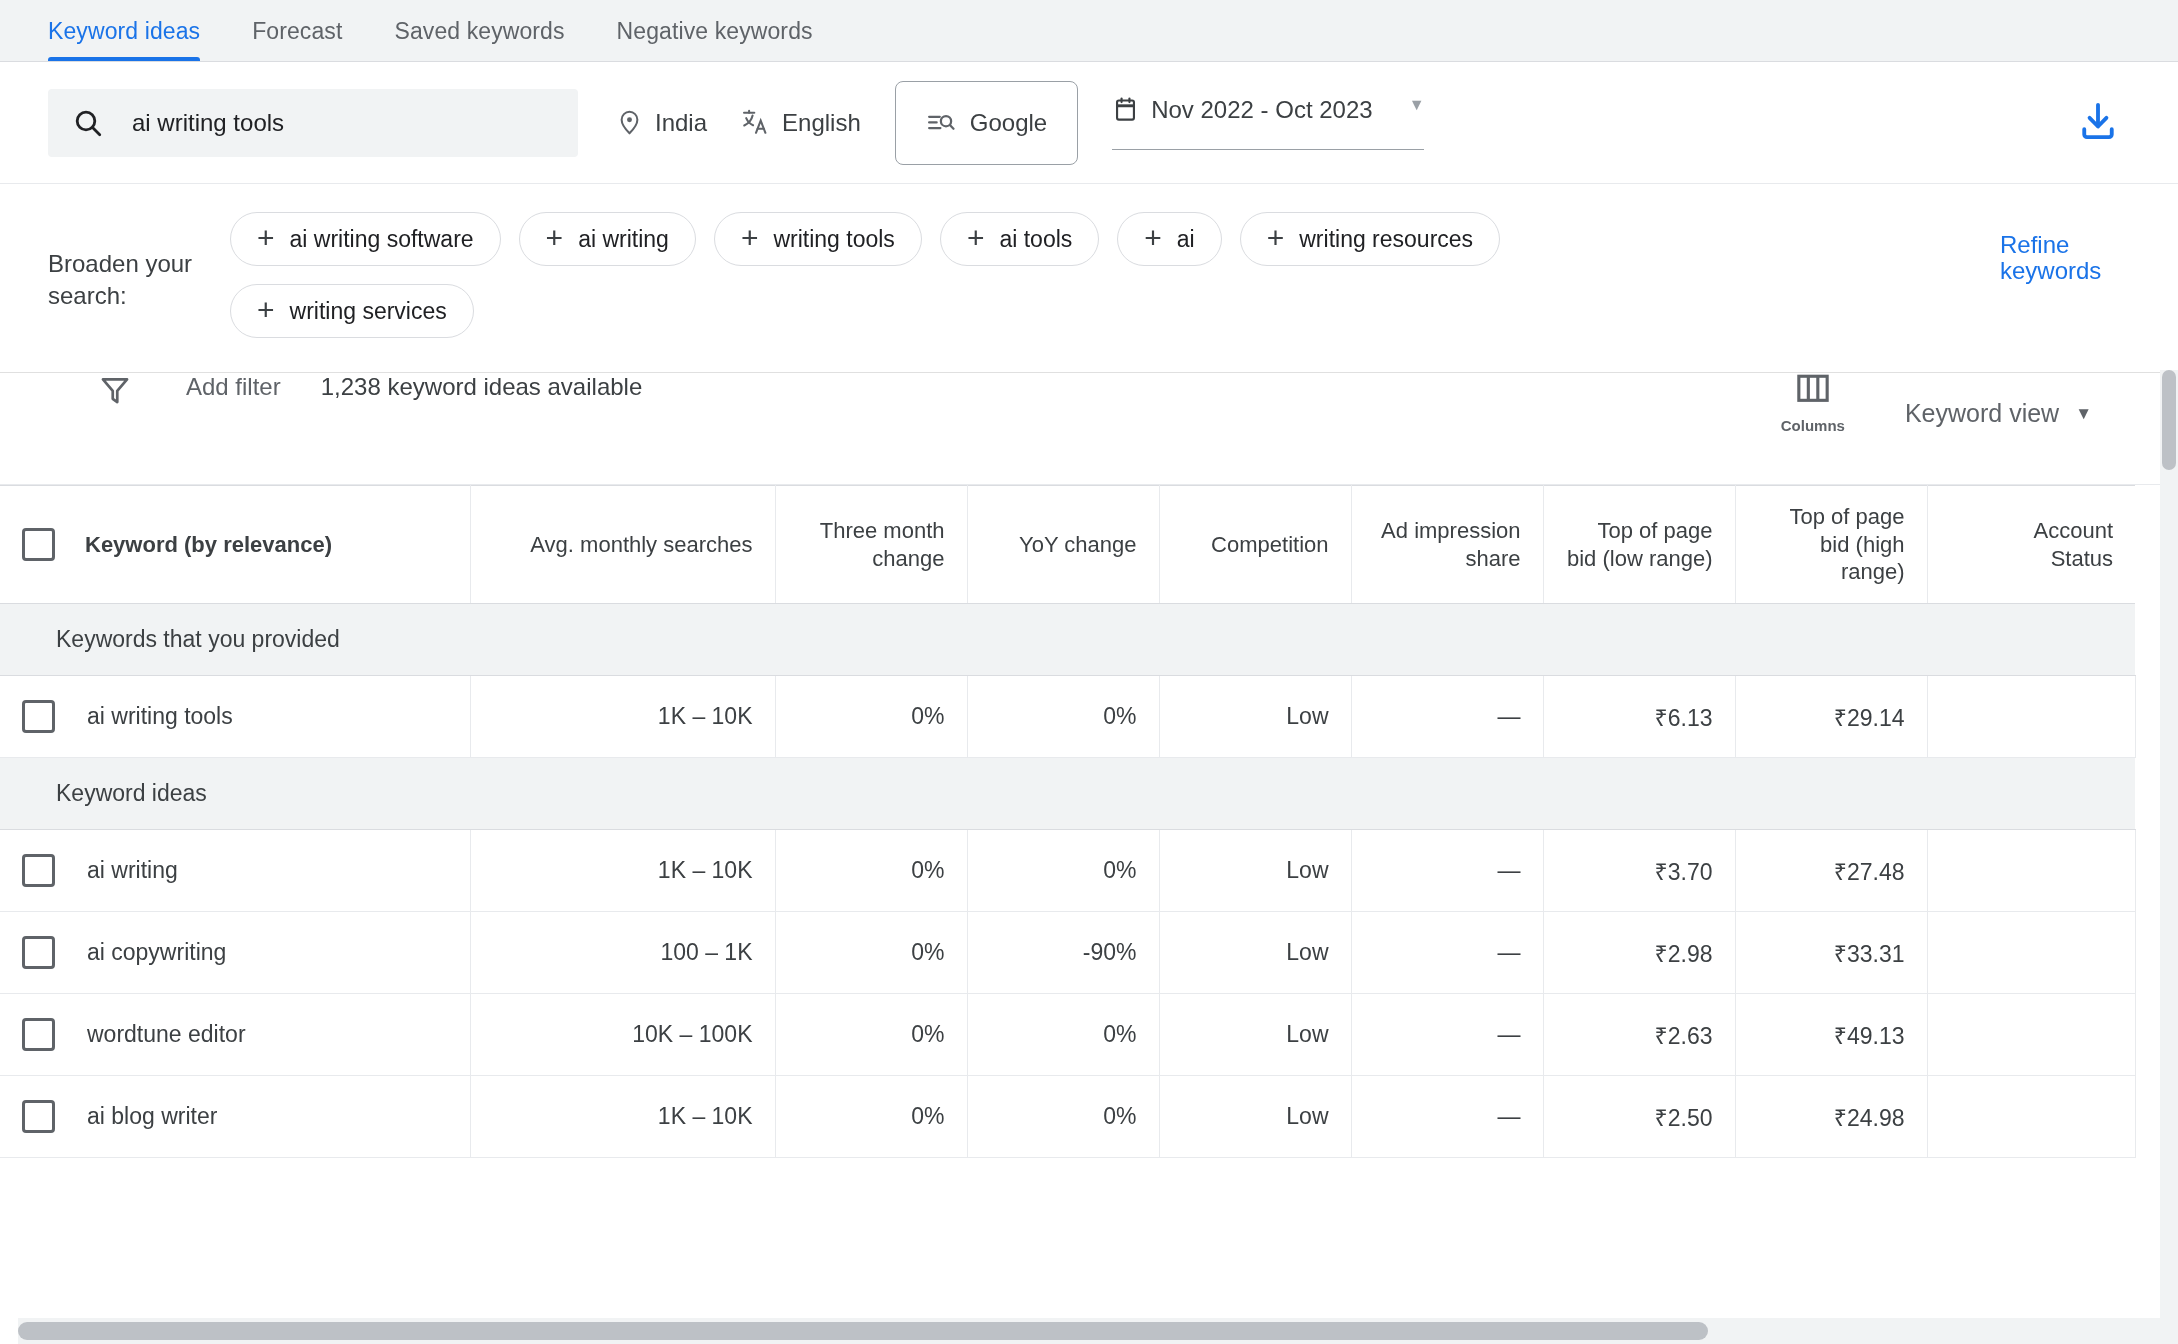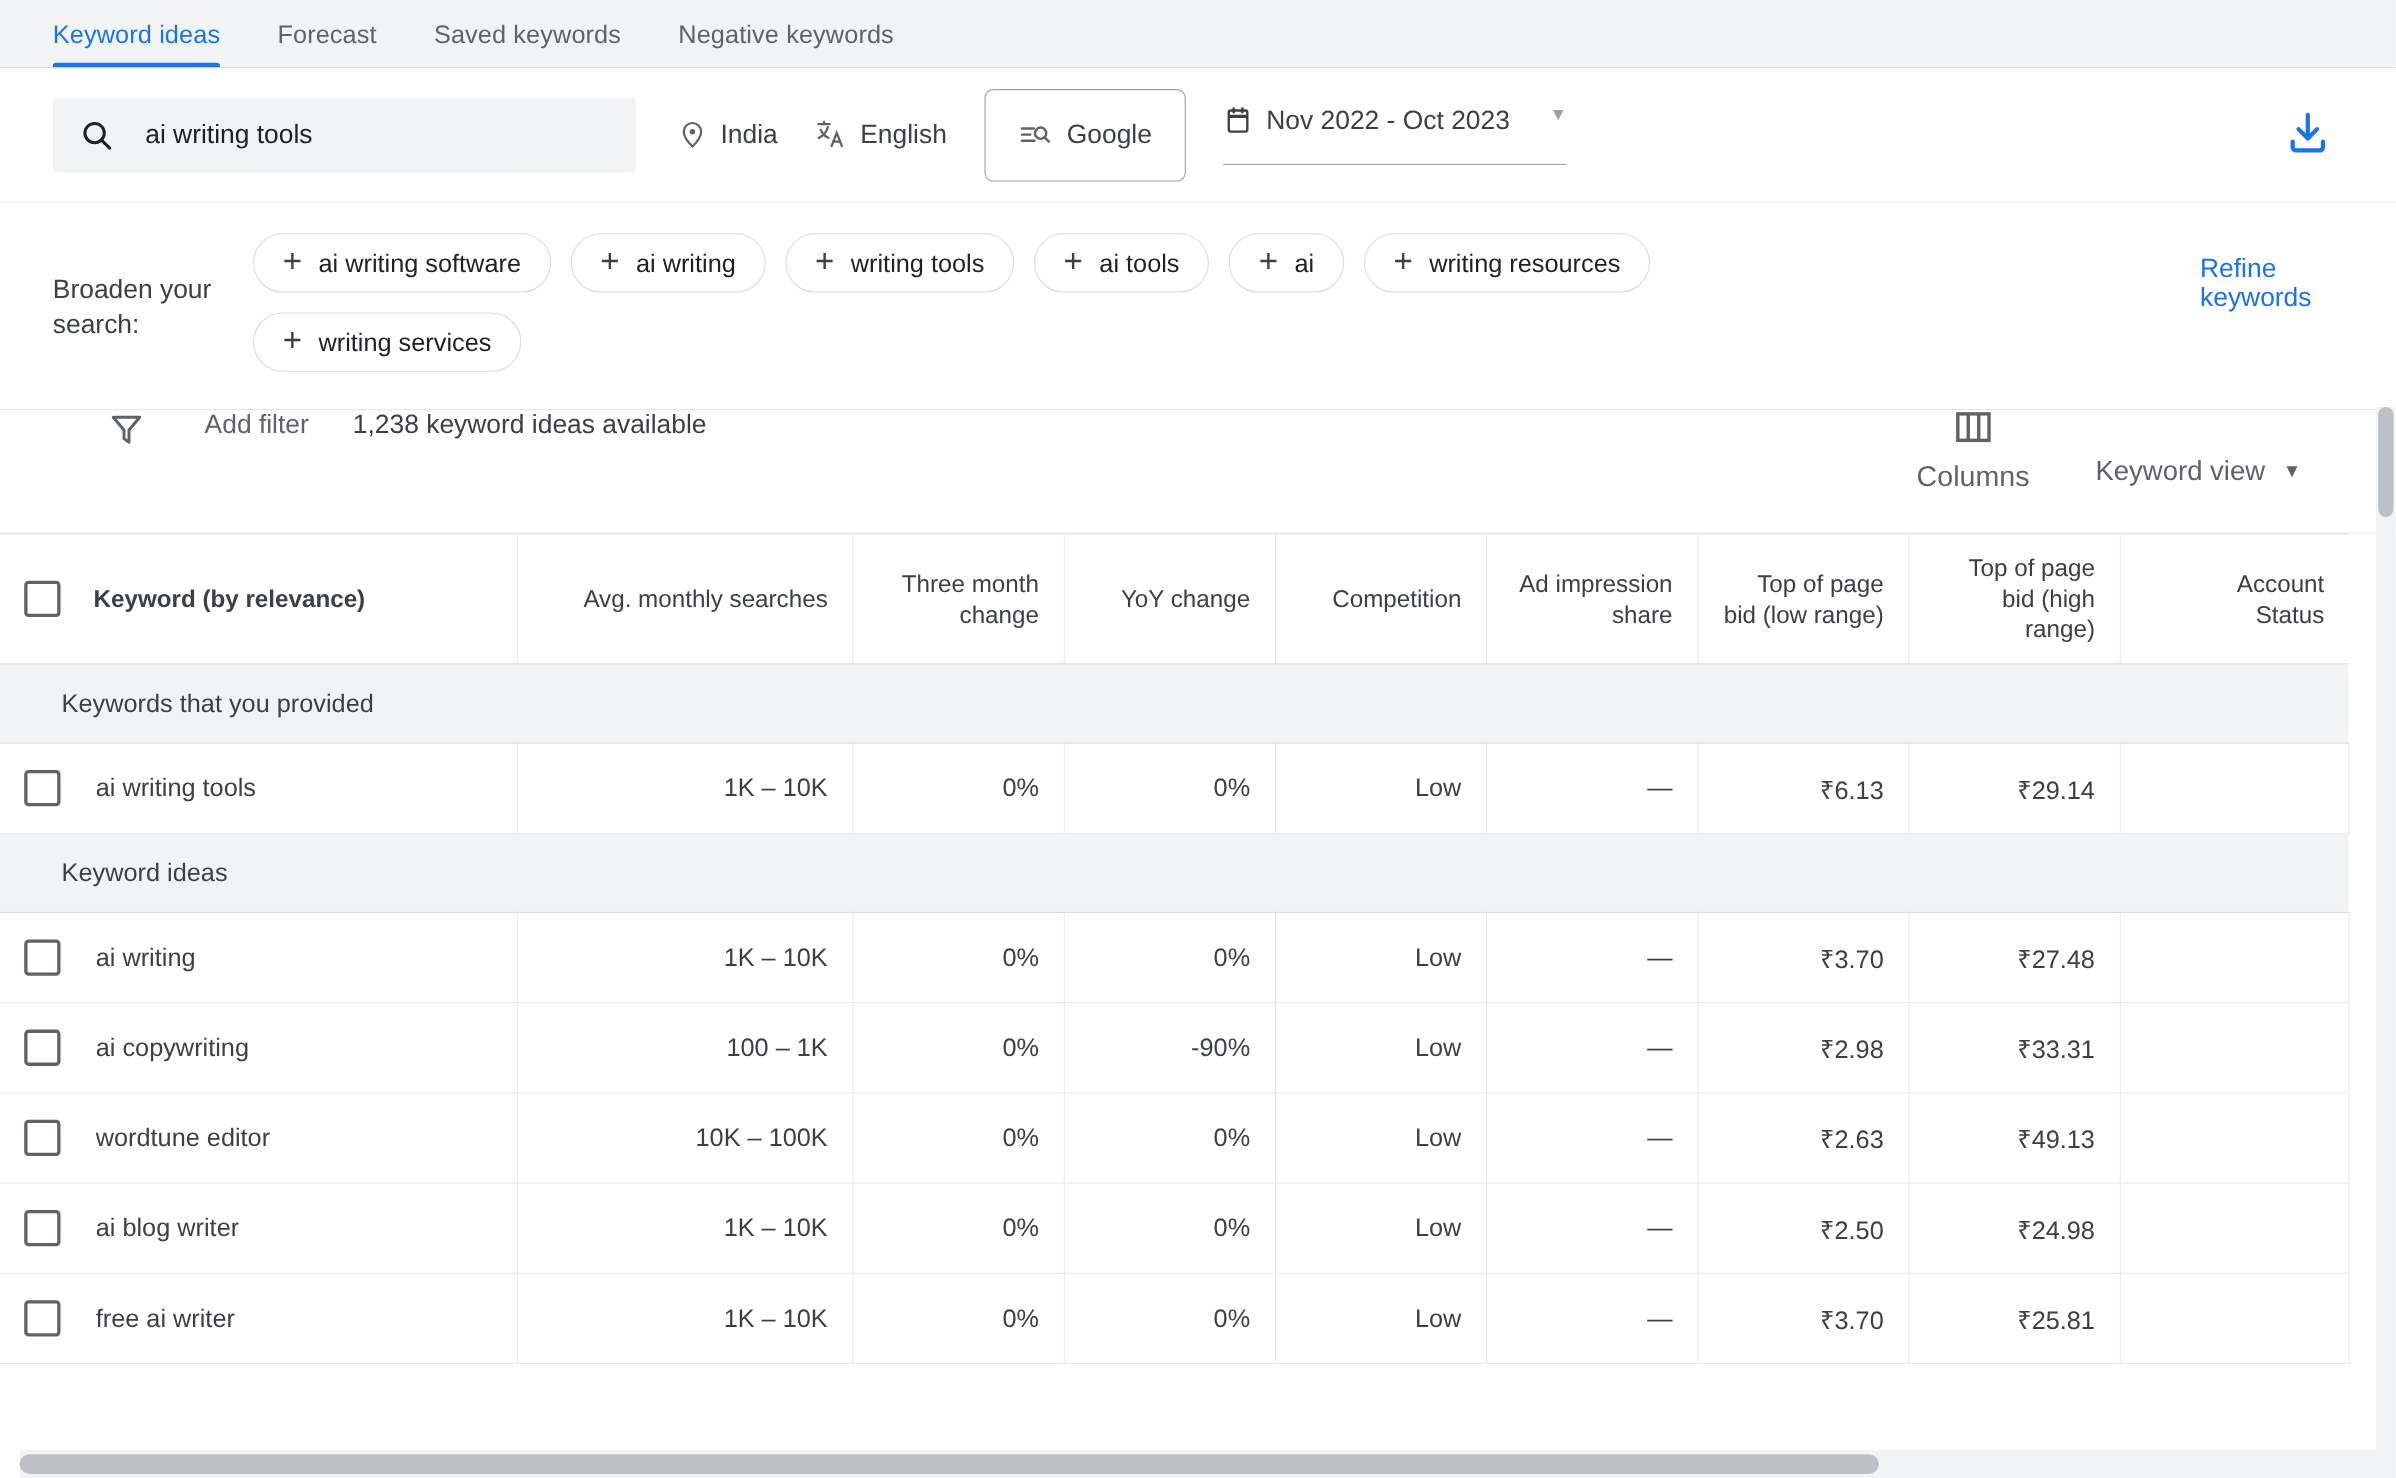--- a/index.html
+++ b/index.html
@@ -139,21 +139,21 @@
     border-bottom: 1px solid #e8eaed;
   }
   .filter-icon { margin-left: 50px; margin-right: 54px; cursor: pointer; display:flex; }
   .addfilter { font-size: 24px; color: #5f6368; cursor: pointer; margin-right: 40px; }
   .count { font-size: 24px; color: #3c4043; }
   .toolbar-right { margin-left: auto; display: flex; align-items: flex-end; padding-right: 38px; }
   .columns-btn {
     display: flex; flex-direction: column; align-items: center;
     cursor: pointer; margin-right: 60px;
   }
-  .columns-btn .lbl { font-size: 26px; color: #5f6368; margin-top: 8px; }
+  .columns-btn .lbl { font-size: 15px; color: #5f6368; margin-top: 8px; font-weight: bold; }
   .kwview {
     display: flex; align-items: center; font-size: 25px; color: #5f6368;
     cursor: pointer; padding-bottom: 6px;
   }
   .kwview .caret { margin-left: 16px; font-size: 17px; color:#5f6368; }
 
   
   .tablewrap { position: relative; background: #fff; }
   table.kw { width: 2135px; border-collapse: collapse; table-layout: fixed; }
   table.kw th, table.kw td {
@@ -483,36 +483,20 @@
           <td>0%</td>
           <td>0%</td>
           <td class="leftal">Low</td>
           <td>—</td>
           <td>₹2.50</td>
           <td>₹24.98</td>
           <td class="leftal last"></td>
         </tr>
 
 
-        <tr>
-          <td class="kwcell">
-            <span class="hdr-inner">
-                <span class="cb"></span>
-            <span class="kwtext">free ai writer</span>
-              </span>
-          </td>
-          <td>1K – 10K</td>
-          <td>0%</td>
-          <td>0%</td>
-          <td class="leftal">Low</td>
-          <td>—</td>
-          <td>₹3.70</td>
-          <td>₹25.81</td>
-          <td class="leftal last"></td>
-        </tr>
 
       </tbody>
     </table>
   </div>
 
   <div class="vscroll">
     <div class="thumb"></div>
   </div>
   <div class="hscroll">
     <div class="thumb"></div>

